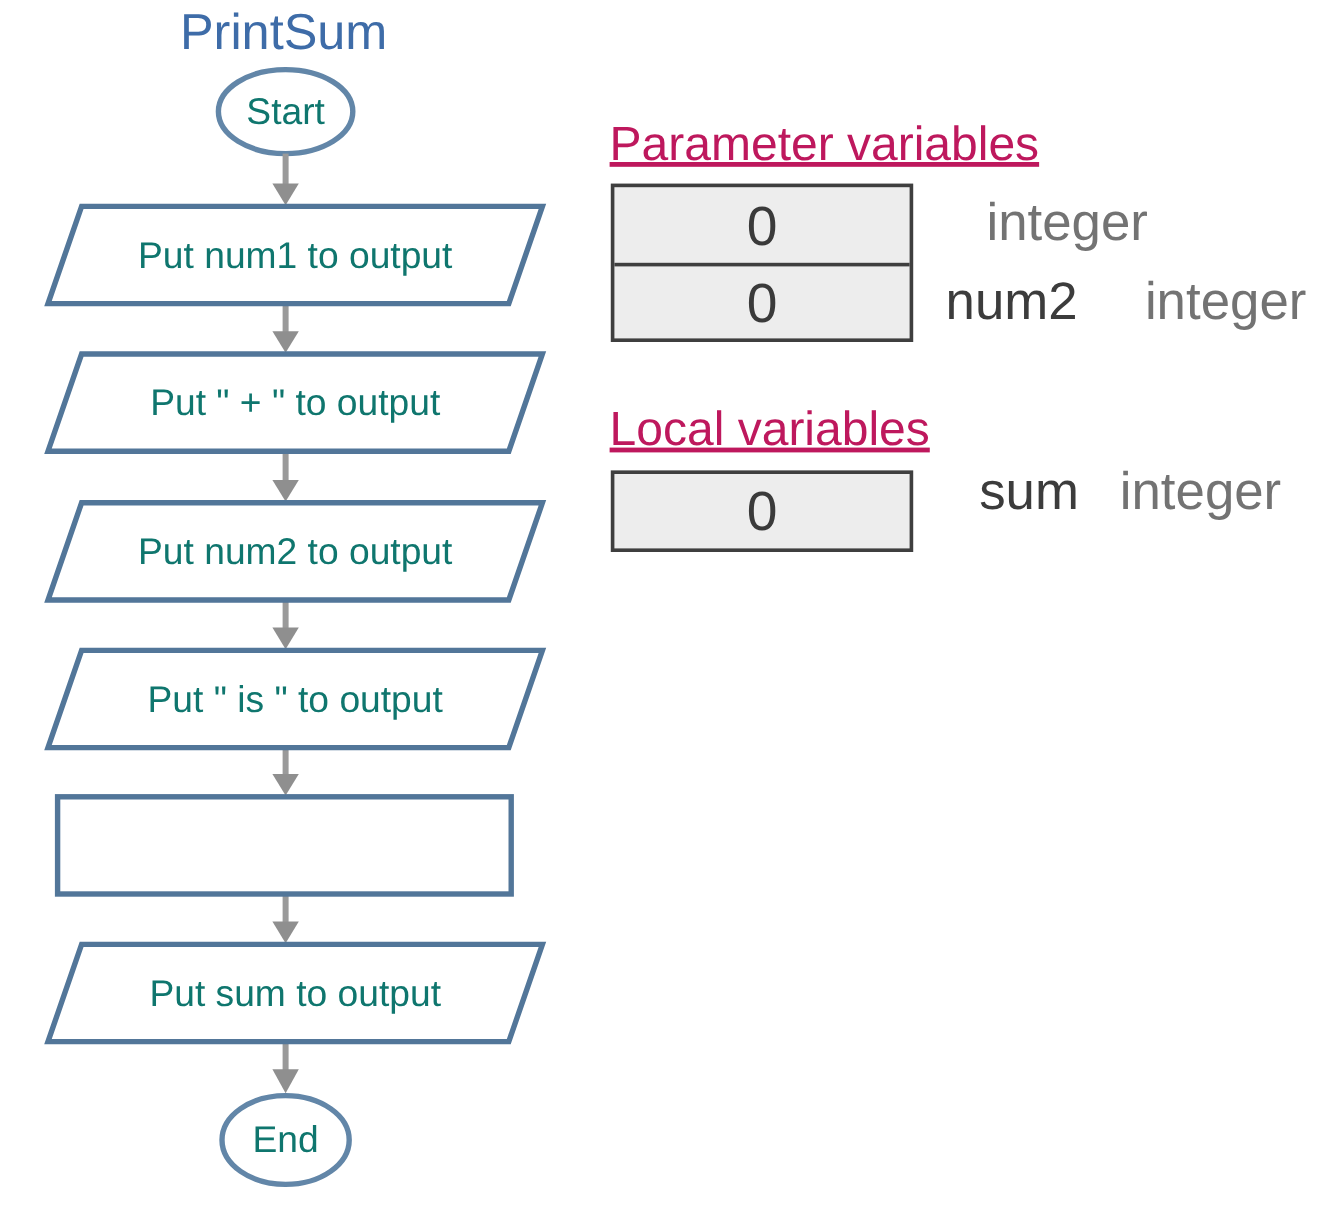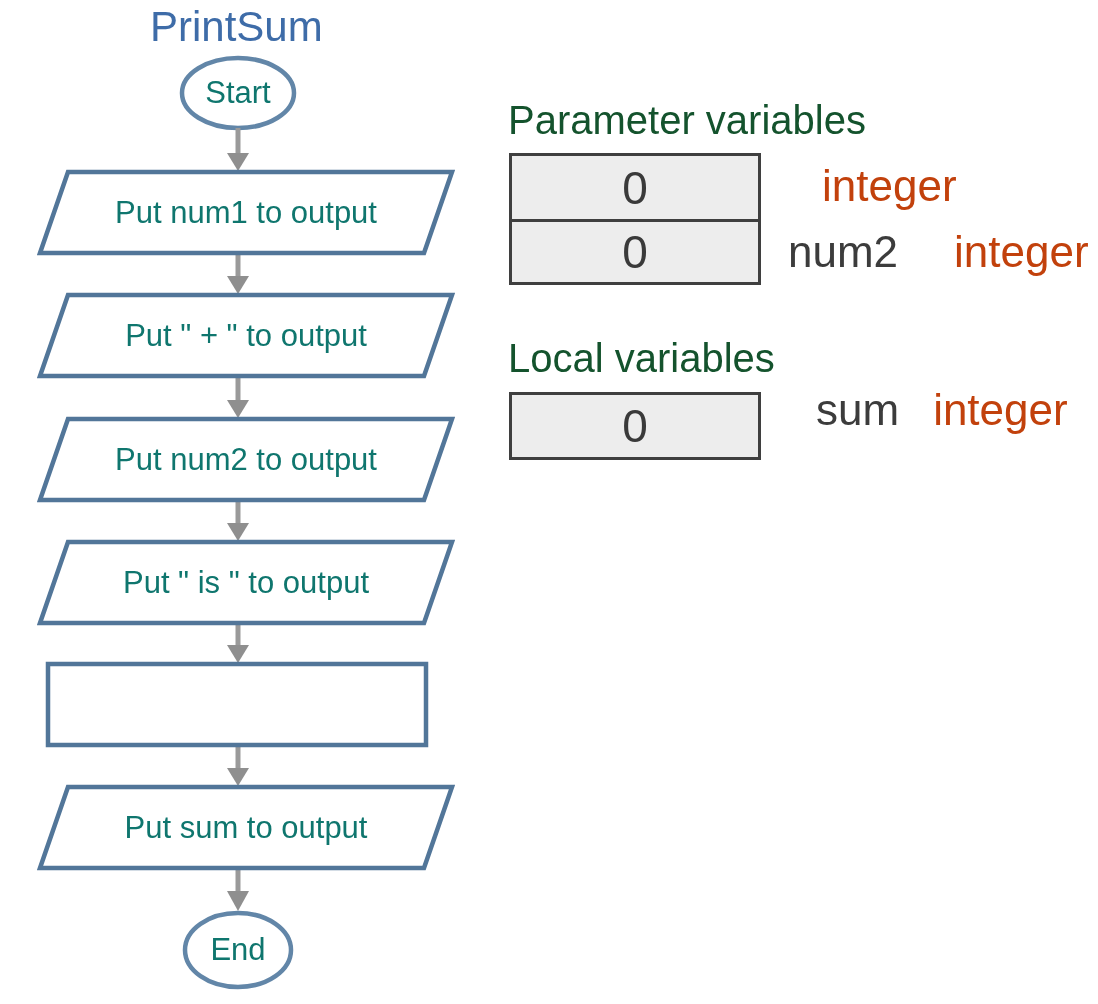--- a/index.html
+++ b/index.html
@@ -17,38 +17,38 @@
     color:#0f766e;
     font-size:31px;
     white-space:pre;
   }
   .fn-title{
     position:absolute;left:150px;top:4px;
     font-size:42px;line-height:46px;color:#3e6ca8;
   }
   .panel-heading{
     position:absolute;
-    font-size:40px;line-height:44px;color:#14532d;
+    font-size:40px;line-height:44px;color:#be185d;text-decoration:underline;
   }
   .var-box{
     position:absolute;left:509px;width:252px;
     border:3px solid #3f3f3f;background:#ededed;
     box-sizing:border-box;
   }
   .var-row{
     display:flex;align-items:center;justify-content:center;
     font-size:46px;color:#3a3a3a;
   }
   .var-divider{height:3px;background:#3f3f3f;}
   .var-label{
     position:absolute;left:788px;
     display:flex;align-items:center;
     font-size:44px;color:#3c3c3c;white-space:pre;
   }
-  .var-type{color:#c2410c;margin-left:34px;}
+  .var-type{color:#737373;margin-left:34px;}
 </style>
 </head>
 <body>
 
 <div class="stage">
 
   <svg width="1098" height="1004" viewBox="0 0 1098 1004">
 
     <ellipse cx="238" cy="93" rx="56" ry="35" fill="#ffffff" stroke="#6286a8" stroke-width="4.5"></ellipse>
 

